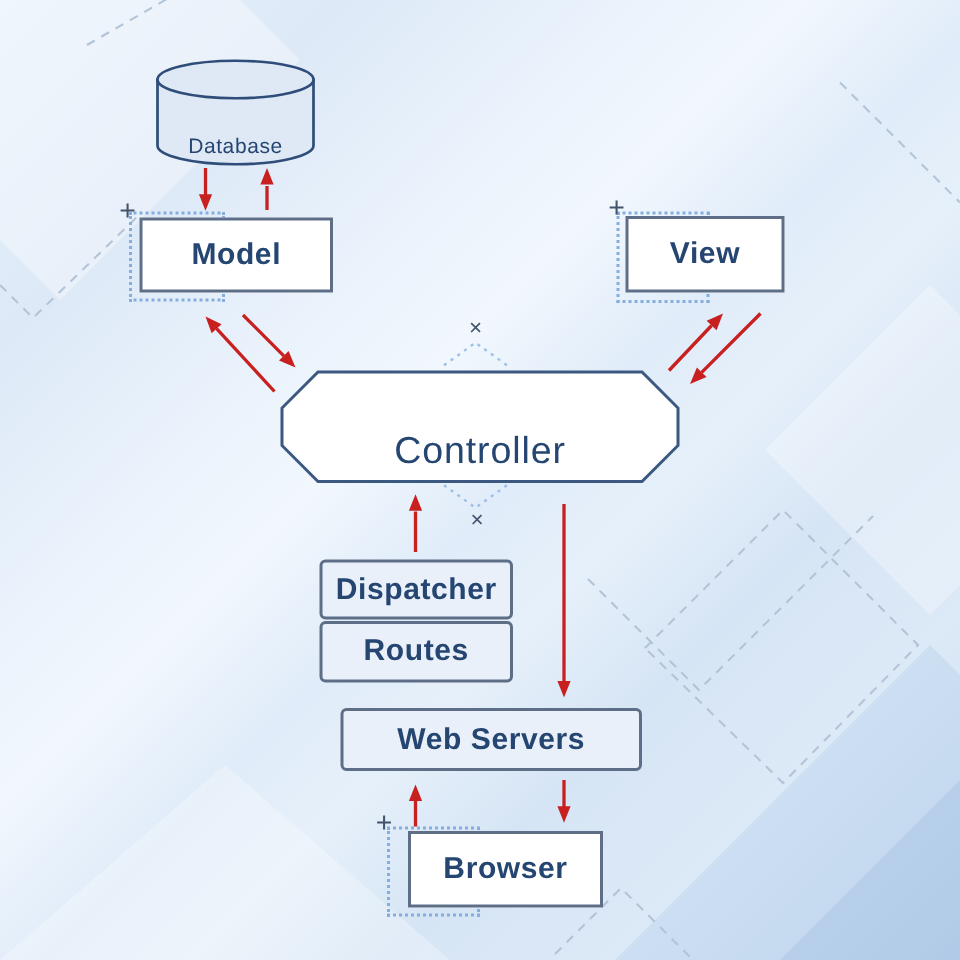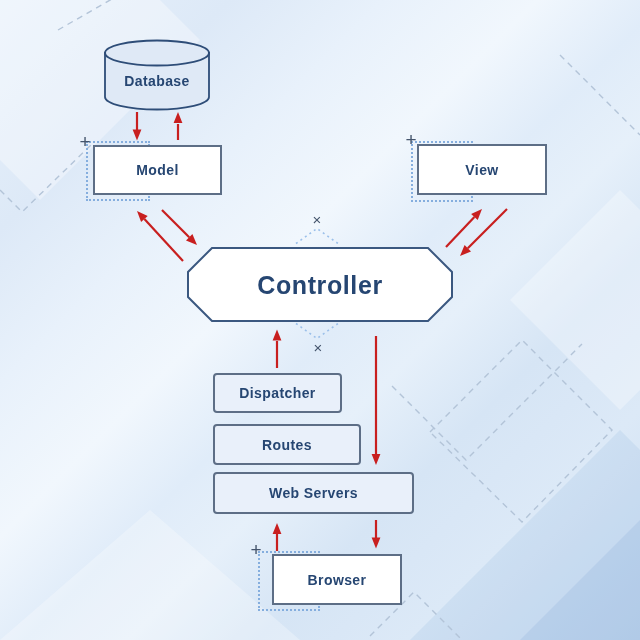--- a/index.html
+++ b/index.html
@@ -8,29 +8,29 @@
     font-family:"Liberation Sans",sans-serif;
     background:linear-gradient(135deg,
       #e7f1fb 0%, #dde9f7 18%, #e8f1fb 30%, #f1f7fd 42%,
       #e0ecf9 52%, #e6f0fa 60%, #d6e5f5 70%, #dce9f7 82%, #c9dcf0 100%);
   }
   svg{position:absolute;left:0;top:0;}
   .layer{position:absolute;left:0;top:0;width:640px;height:640px;}
   .node{
     position:absolute;box-sizing:border-box;
     display:flex;align-items:center;justify-content:center;
-    font-weight:700;color:#264672;font-size:14px;letter-spacing:.4px;
+    font-weight:700;color:#264672;font-size:20px;letter-spacing:.4px;
     z-index:3;
   }
   .white-node{background:#ffffff;border:2px solid #5d6e86;}
   .soft-node{background:#e9f0fa;border:2px solid #5d6e86;border-radius:4px;}
   .shape-label{
     position:absolute;transform:translate(-50%,-50%);
-    font-weight:700;color:#264672;font-size:14px;letter-spacing:.4px;
-    white-space:nowrap;z-index:3;
+    font-weight:400;color:#264672;font-size:14px;letter-spacing:.4px;
+    white-space:nowrap;z-index:3;margin-top:16px;
   }
   .controller-label{font-size:25px;letter-spacing:.6px;}
   .sel-rect{
     position:absolute;border:2px dotted #85aede;box-sizing:border-box;z-index:1;
   }
   .handle{
     position:absolute;transform:translate(-50%,-50%);
     color:#44546c;z-index:4;font-weight:400;line-height:1;
   }
   .plus-handle{font-size:19px;}
@@ -118,30 +118,30 @@
       </g>
     </g>
   </svg>
 
   <span class="shape-label" style="left:157px;top:81px">Database</span>
   <span class="shape-label controller-label" style="left:320px;top:285px">Controller</span>
 
   <div class="node white-node" style="left:93px;top:145px;width:129px;height:50px">
     <span>Model</span>
   </div>
-  <div class="node white-node" style="left:417px;top:144px;width:130px;height:51px">
+  <div class="node white-node" style="left:417px;top:144px;width:106px;height:51px">
     <span>View</span>
   </div>
   <div class="node soft-node" style="left:213px;top:373px;width:129px;height:40px">
     <span>Dispatcher</span>
   </div>
-  <div class="node soft-node" style="left:213px;top:424px;width:148px;height:41px">
+  <div class="node soft-node" style="left:213px;top:414px;width:129px;height:41px">
     <span>Routes</span>
   </div>
-  <div class="node soft-node" style="left:213px;top:472px;width:201px;height:42px">
+  <div class="node soft-node" style="left:227px;top:472px;width:201px;height:42px">
     <span>Web Servers</span>
   </div>
   <div class="node white-node" style="left:272px;top:554px;width:130px;height:51px">
     <span>Browser</span>
   </div>
 
   <span class="handle plus-handle" style="left:85px;top:141px">+</span>
   <span class="handle plus-handle" style="left:411px;top:139px">+</span>
   <span class="handle plus-handle" style="left:256px;top:549px">+</span>
 

